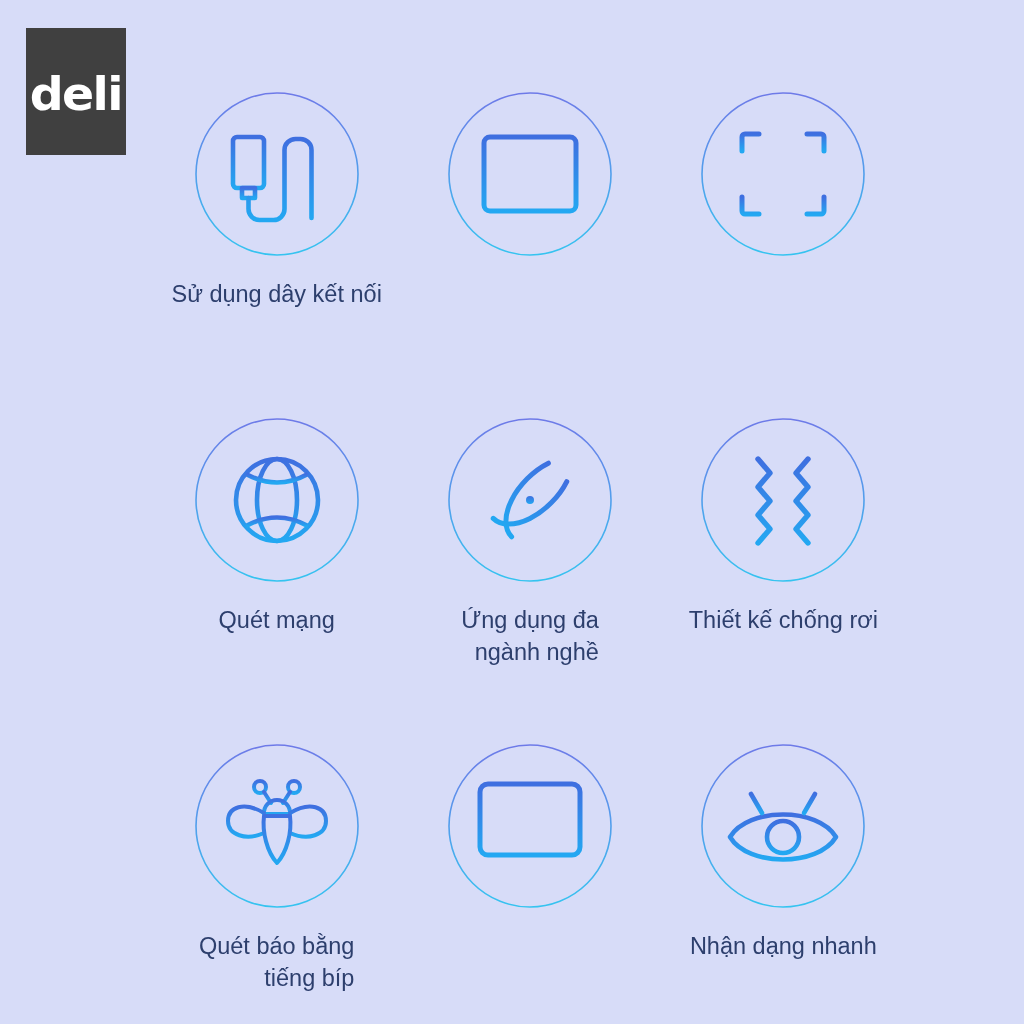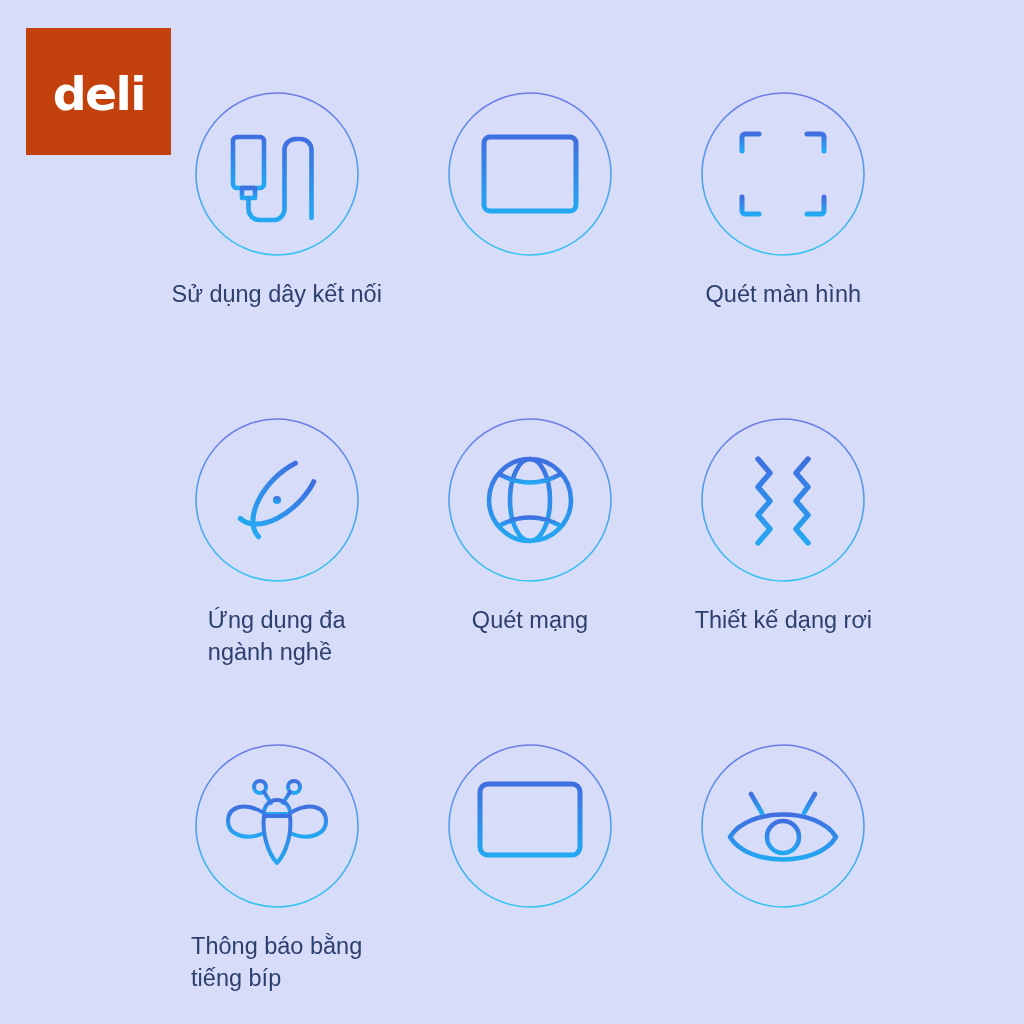--- a/index.html
+++ b/index.html
@@ -14,23 +14,23 @@
     font-family: "Liberation Sans", sans-serif;
     overflow: hidden;
     position: relative;
   }
 
   
   #brand-logo {
     position: absolute;
     left: 26px;
     top: 28px;
-    width: 145px;
+    width: 100px;
     height: 127px;
-    background: #c2410c;
+    background: #404040;
     display: flex;
     align-items: center;
     justify-content: center;
   }
   #brand-logo .wordmark {
     color: #ffffff;
     font-size: 46px;
     font-weight: bold;
     letter-spacing: -1.5px;
     line-height: 1;
@@ -61,21 +61,21 @@
     margin-top: 31px;
     position: relative;
   }
   .icon-ring svg {
     display: block;
     width: 166px;
     height: 166px;
   }
   .feature-label {
     margin-top: 22px;
-    text-align: left;
+    text-align: right;
     color: #2d3f6d;
     font-size: 23.5px;
     line-height: 1.35;
     font-family: "Liberation Sans", sans-serif;
     max-width: 240px;
     white-space: pre-line;
   }
 </style>
 </head>
 <body>
@@ -161,46 +161,20 @@
         <circle cx="83" cy="83" r="81" fill="none" stroke="url(#ring3)" stroke-width="1.6"></circle>
         <g fill="none" stroke="url(#ico3)" stroke-width="5" stroke-linecap="round" stroke-linejoin="round">
           <path d="M42 60 V46 a3 3 0 0 1 3 -3 h14"></path>
           <path d="M107 43 h14 a3 3 0 0 1 3 3 v14"></path>
           <path d="M124 106 v14 a3 3 0 0 1 -3 3 h-14"></path>
           <path d="M59 123 h-14 a3 3 0 0 1 -3 -3 v-14"></path>
           <line x1="39" y1="83" x2="127" y2="83"></line>
         </g>
       </svg>
     </div>
-    <div class="feature-label">Quét màn hình</div>
-  </div>
-
-  <div class="feature-cell">
-    <div class="icon-ring">
-      <svg viewBox="0 0 166 166">
-        <defs>
-          <linearGradient id="ring4" x1="0" y1="0" x2="0" y2="1">
-            <stop offset="0" stop-color="#6e7ae8"></stop>
-              <stop offset="1" stop-color="#35c4f0"></stop>
-          </linearGradient>
-          <linearGradient id="ico4" x1="0" y1="0" x2="0" y2="1">
-            <stop offset="0" stop-color="#3f6fe0"></stop>
-              <stop offset="1" stop-color="#23a8f2"></stop>
-          </linearGradient>
-        </defs>
-        <circle cx="83" cy="83" r="81" fill="none" stroke="url(#ring4)" stroke-width="1.6"></circle>
-        <g fill="none" stroke="url(#ico4)" stroke-width="5" stroke-linecap="round">
-          <path d="M96 44 A30 52 0 0 1 70 122" transform="rotate(45 83 83)"></path>
-          <path d="M70 44 A30 52 0 0 0 96 122" transform="rotate(45 83 83)"></path>
-        </g>
-        <circle cx="83" cy="83" r="4" fill="url(#ico4)"></circle>
-      </svg>
-    </div>
-    <div class="feature-label">Ứng dụng đa
-ngành nghề</div>
   </div>
 
   <div class="feature-cell">
     <div class="icon-ring">
       <svg viewBox="0 0 166 166">
         <defs>
           <linearGradient id="ring5" x1="0" y1="0" x2="0" y2="1">
             <stop offset="0" stop-color="#6e7ae8"></stop>
               <stop offset="1" stop-color="#35c4f0"></stop>
           </linearGradient>
@@ -220,37 +194,62 @@
         </g>
       </svg>
     </div>
     <div class="feature-label">Quét mạng</div>
   </div>
 
   <div class="feature-cell">
     <div class="icon-ring">
       <svg viewBox="0 0 166 166">
         <defs>
+          <linearGradient id="ring4" x1="0" y1="0" x2="0" y2="1">
+            <stop offset="0" stop-color="#6e7ae8"></stop>
+              <stop offset="1" stop-color="#35c4f0"></stop>
+          </linearGradient>
+          <linearGradient id="ico4" x1="0" y1="0" x2="0" y2="1">
+            <stop offset="0" stop-color="#3f6fe0"></stop>
+              <stop offset="1" stop-color="#23a8f2"></stop>
+          </linearGradient>
+        </defs>
+        <circle cx="83" cy="83" r="81" fill="none" stroke="url(#ring4)" stroke-width="1.6"></circle>
+        <g fill="none" stroke="url(#ico4)" stroke-width="5" stroke-linecap="round">
+          <path d="M96 44 A30 52 0 0 1 70 122" transform="rotate(45 83 83)"></path>
+          <path d="M70 44 A30 52 0 0 0 96 122" transform="rotate(45 83 83)"></path>
+        </g>
+        <circle cx="83" cy="83" r="4" fill="url(#ico4)"></circle>
+      </svg>
+    </div>
+    <div class="feature-label">Ứng dụng đa
+ngành nghề</div>
+  </div>
+
+  <div class="feature-cell">
+    <div class="icon-ring">
+      <svg viewBox="0 0 166 166">
+        <defs>
           <linearGradient id="ring6" x1="0" y1="0" x2="0" y2="1">
             <stop offset="0" stop-color="#6e7ae8"></stop>
               <stop offset="1" stop-color="#35c4f0"></stop>
           </linearGradient>
           <linearGradient id="ico6" x1="0" y1="0" x2="0" y2="1">
             <stop offset="0" stop-color="#3f6fe0"></stop>
               <stop offset="1" stop-color="#23a8f2"></stop>
           </linearGradient>
         </defs>
         <circle cx="83" cy="83" r="81" fill="none" stroke="url(#ring6)" stroke-width="1.6"></circle>
         <g fill="none" stroke="url(#ico6)" stroke-width="5.4" stroke-linecap="round" stroke-linejoin="round">
           <path d="M58 42 L70 56 L58 70 L70 84 L58 98 L70 112 L58 126"></path>
           <path d="M108 42 L96 56 L108 70 L96 84 L108 98 L96 112 L108 126"></path>
         </g>
       </svg>
     </div>
-    <div class="feature-label">Thiết kế dạng rơi</div>
+    <div class="feature-label">Thiết kế chống rơi</div>
   </div>
 
   <div class="feature-cell">
     <div class="icon-ring">
       <svg viewBox="0 0 166 166">
         <defs>
           <linearGradient id="ring7" x1="0" y1="0" x2="0" y2="1">
             <stop offset="0" stop-color="#6e7ae8"></stop>
               <stop offset="1" stop-color="#35c4f0"></stop>
           </linearGradient>
@@ -268,21 +267,21 @@
           <path d="M83 57 a13 13 0 0 1 13 14 h-26 a13 13 0 0 1 13 -14 z"></path>
           <path d="M70 70 C50 58 34 64 34 78 C34 92 52 98 70 90"></path>
           <path d="M96 70 C116 58 132 64 132 78 C132 92 114 98 96 90"></path>
           <path d="M70 73 h26 c2 16 -3 36 -13 47 C73 109 68 89 70 73 z"></path>
           <line x1="69" y1="87" x2="97" y2="87"></line>
           <line x1="71" y1="101" x2="95" y2="101"></line>
           <line x1="76" y1="113" x2="90" y2="113"></line>
         </g>
       </svg>
     </div>
-    <div class="feature-label">Thông báo bằng
+    <div class="feature-label">Quét báo bằng
 tiếng bíp</div>
   </div>
 
   <div class="feature-cell">
     <div class="icon-ring">
       <svg viewBox="0 0 166 166">
         <defs>
           <linearGradient id="ring8" x1="0" y1="0" x2="0" y2="1">
             <stop offset="0" stop-color="#6e7ae8"></stop>
               <stop offset="1" stop-color="#35c4f0"></stop>
@@ -320,15 +319,16 @@
         <circle cx="83" cy="83" r="81" fill="none" stroke="url(#ring9)" stroke-width="1.6"></circle>
         <g fill="none" stroke="url(#ico9)" stroke-width="4.6" stroke-linecap="round" stroke-linejoin="round">
           <path d="M30 94 C48 64 118 64 136 94 C118 124 48 124 30 94 z"></path>
           <circle cx="83" cy="94" r="16"></circle>
           <line x1="83" y1="40" x2="83" y2="63"></line>
           <line x1="51" y1="51" x2="62" y2="70"></line>
           <line x1="115" y1="51" x2="104" y2="70"></line>
         </g>
       </svg>
     </div>
+    <div class="feature-label">Nhận dạng nhanh</div>
   </div>
 
 </div>
 
 </body></html>

